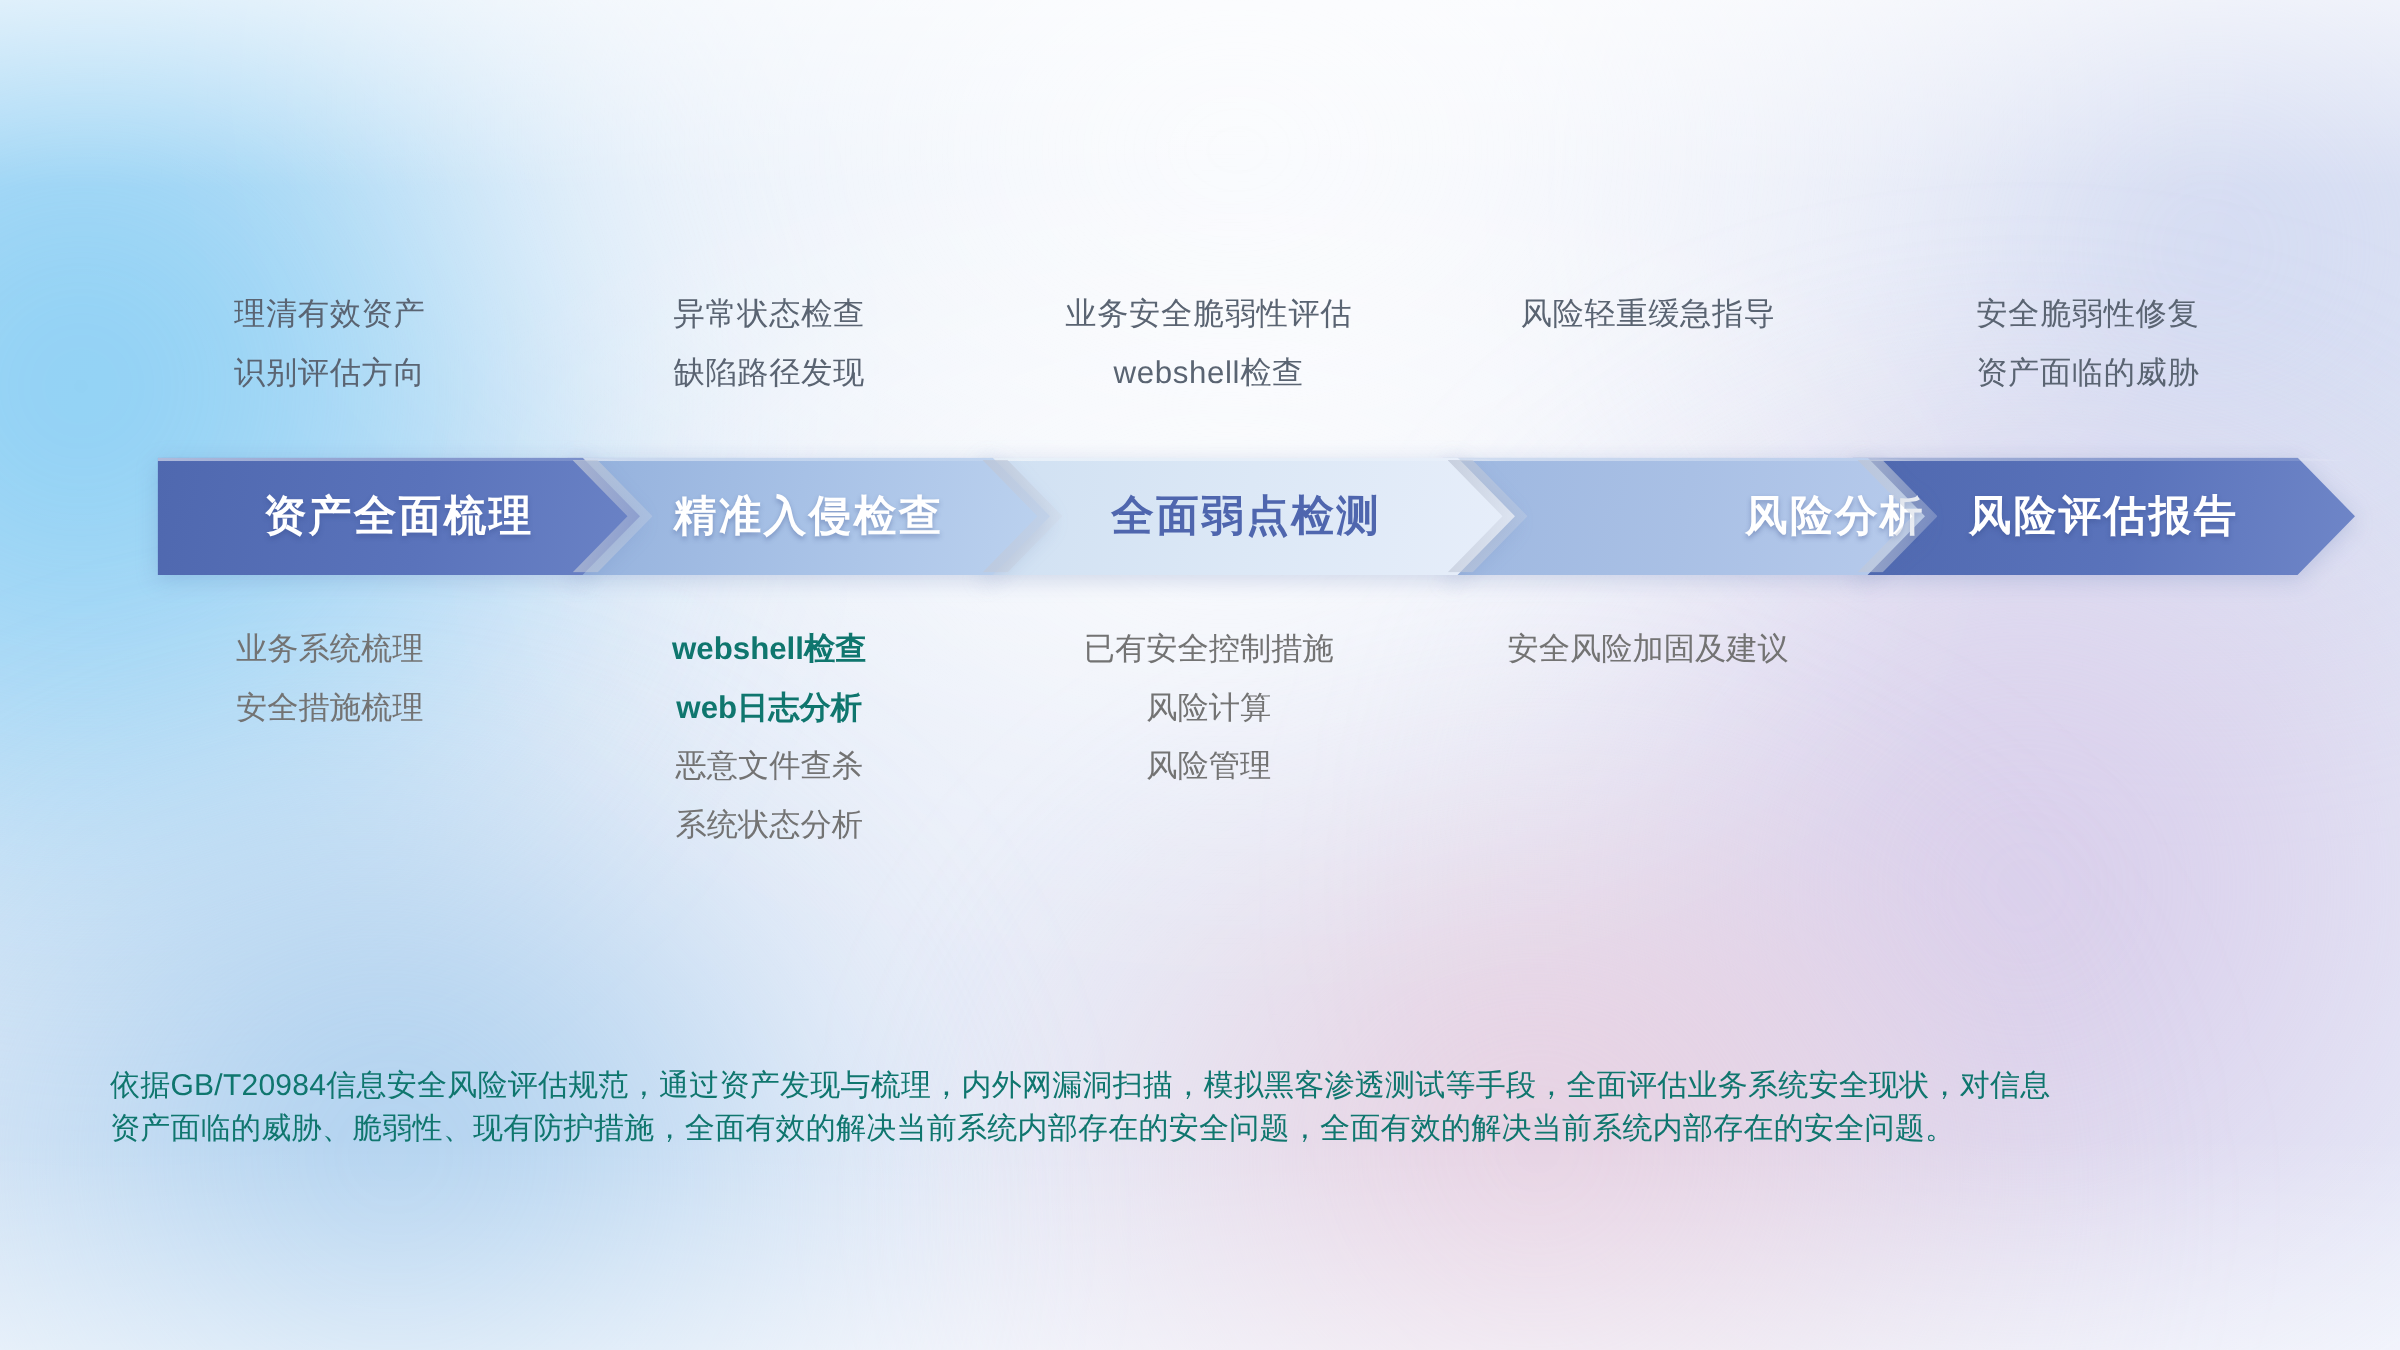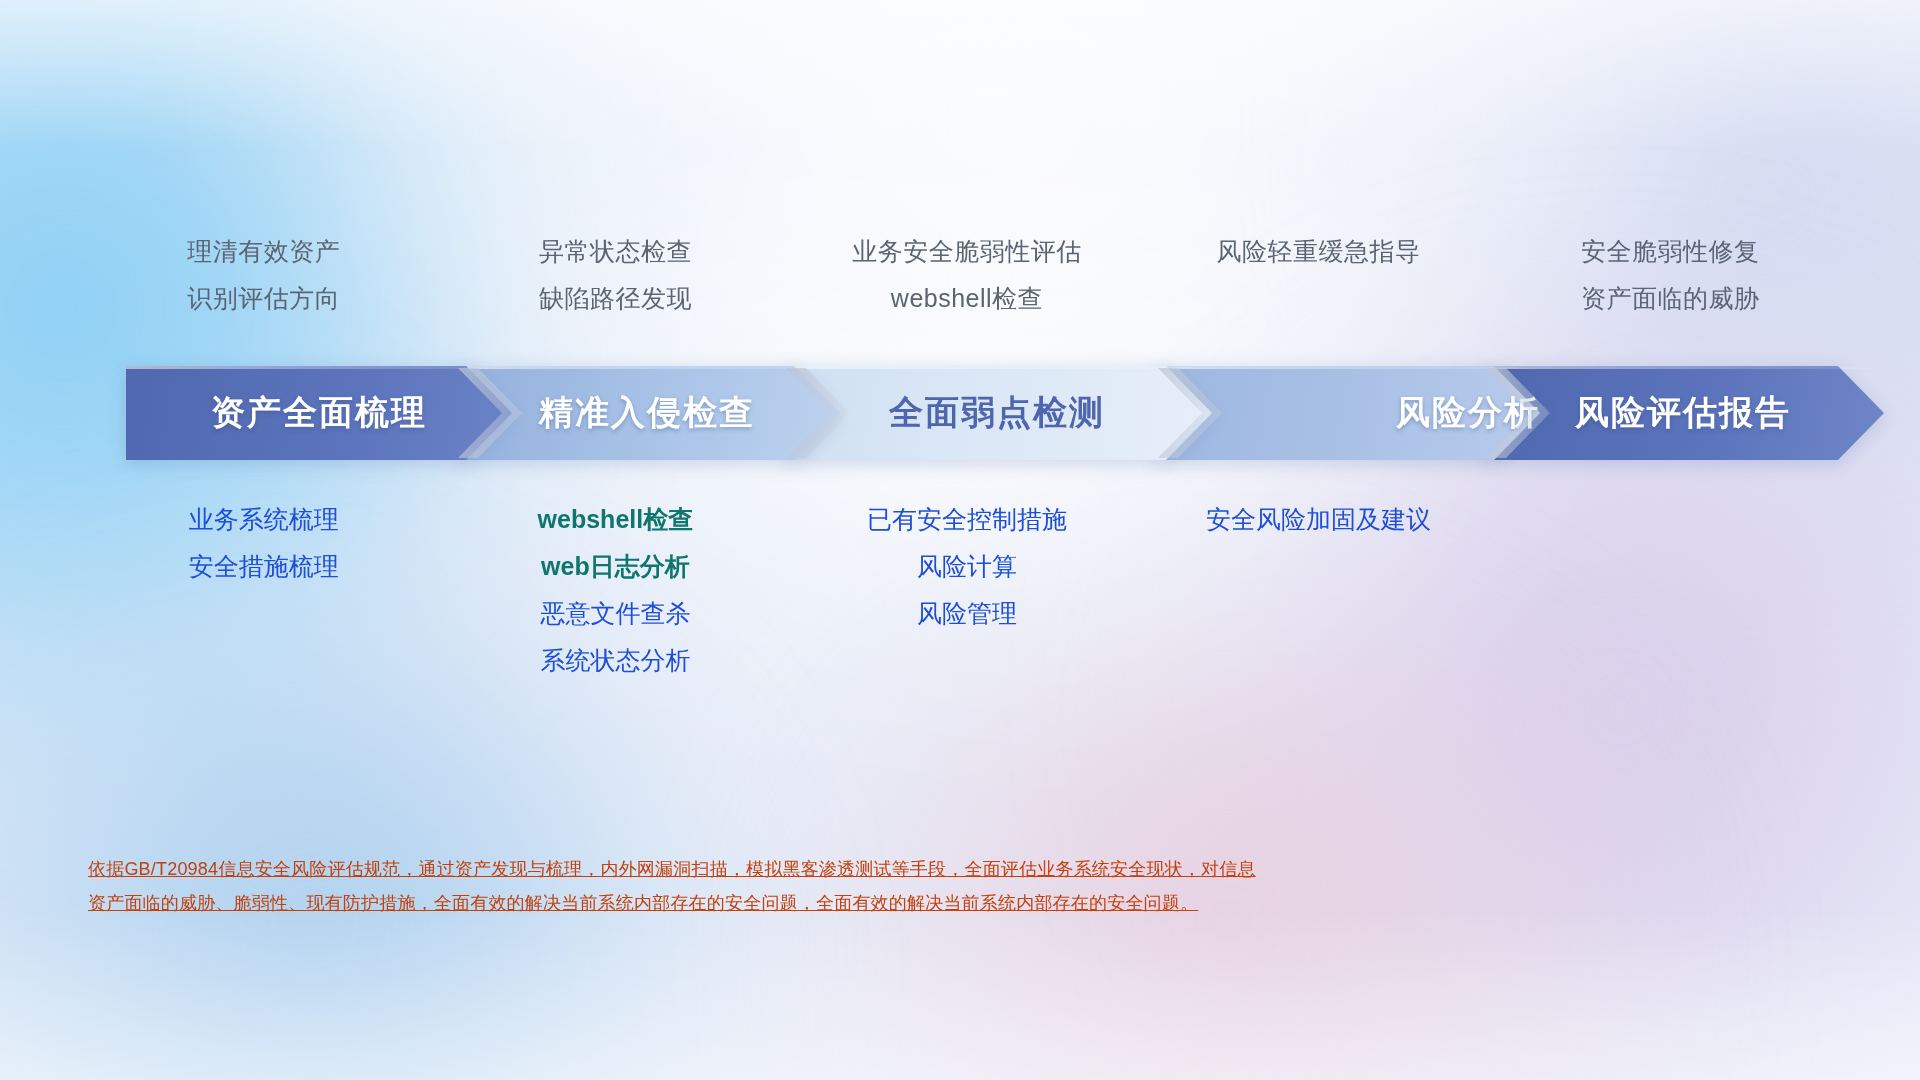--- a/index.html
+++ b/index.html
@@ -169,38 +169,37 @@
   }
   .sep-1 { left: 332px; z-index: 6; }
   .sep-2 { left: 660px; z-index: 6; }
   .sep-3 { left: 1032px; z-index: 6; }
   .sep-4 { left: 1360px; z-index: 6; }
 
   
   #bottom-lists { top: 496px; align-items: start; }
   .list-cell { text-align: center; }
   .list-item {
-    color: #1d4ed8;
+    color: #737373;
     font-size: 25px;
     line-height: 47px;
     white-space: nowrap;
   }
   .list-item.em { font-weight: bold; color: #0f766e; }
 
   
   #footer {
     position: absolute;
     left: 88px;
     top: 852px;
     width: 1420px;
-    color: #c2410c;
-    font-size: 18px;
+    color: #0f766e;
+    font-size: 24px;
     line-height: 34px;
     letter-spacing: 0.2px;
-    text-decoration: underline;
   }
   #footer .fl { display: block; white-space: nowrap; }
 </style>
 </head>
 <body>
 
 <div id="bg-base">
   <div class="blob blob-a"></div>
   <div class="blob blob-f"></div>
   <div class="blob blob-b"></div>

